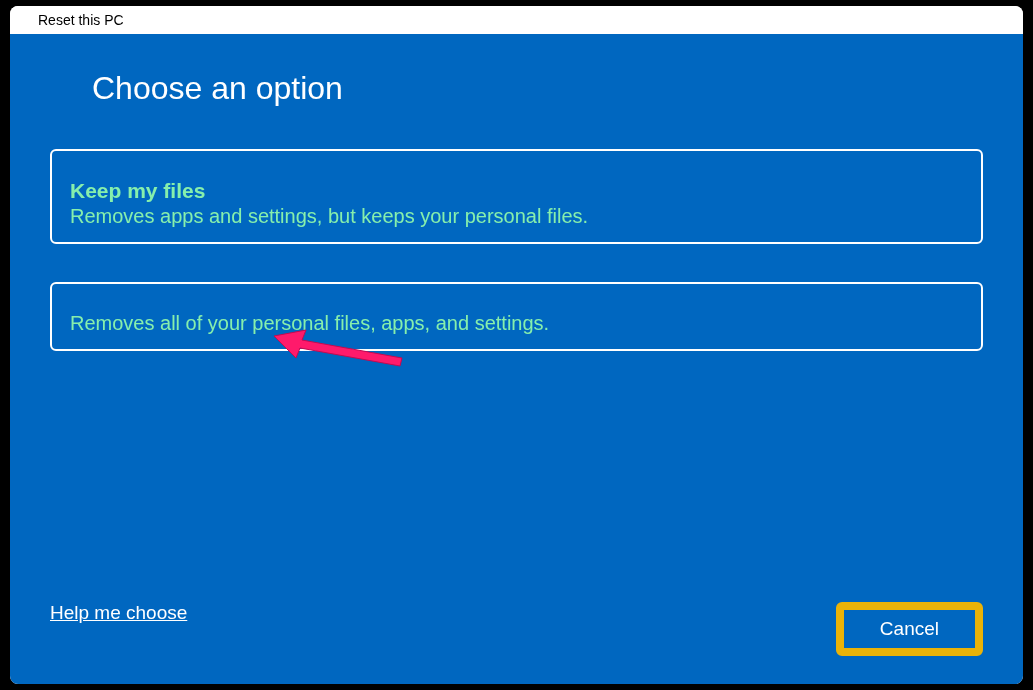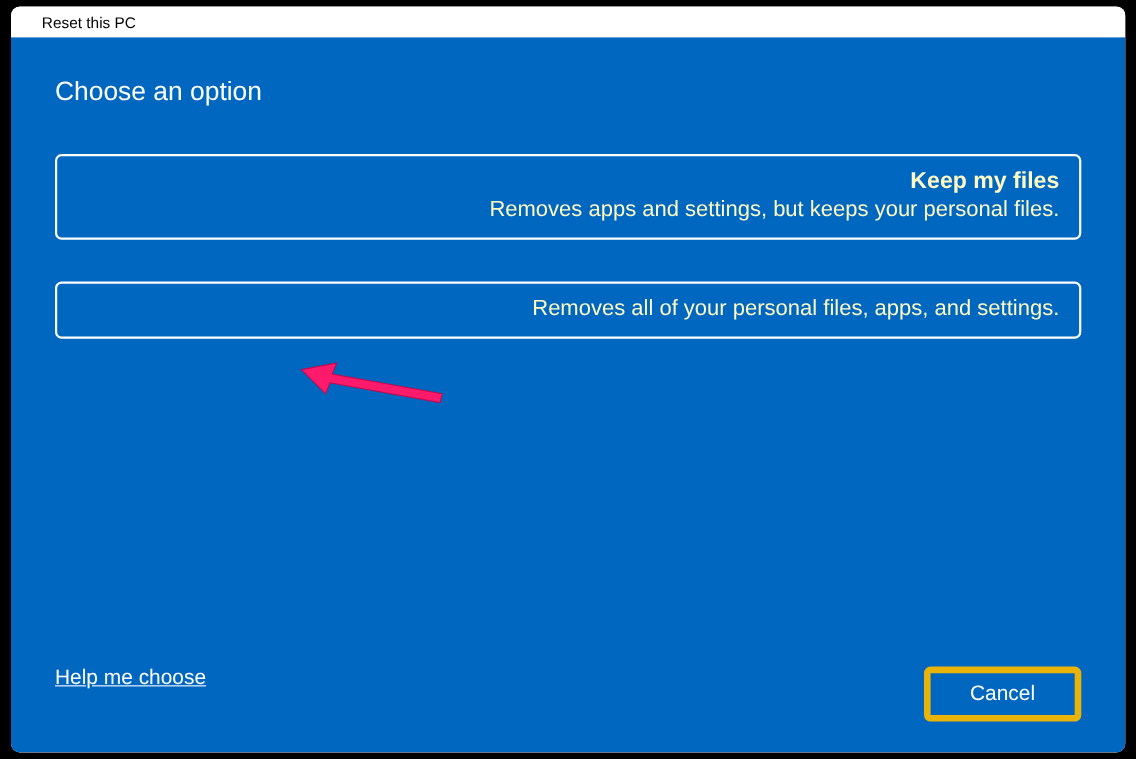--- a/index.html
+++ b/index.html
@@ -38,38 +38,39 @@
     .content {
       flex: 1;
       background: #0067c0;
       color: #fff;
       padding: 30px 40px 28px 40px;
       display: flex;
       flex-direction: column;
       position: relative;
     }
     .heading {
-      font-size: 24px;
+      font-size: 32px;
       font-weight: 400;
       margin-bottom: 42px;
       margin-top: 6px;
+      margin-left: 42px;
     }
     .options {
       display: flex;
       flex-direction: column;
       gap: 38px;
     }
     .option {
       border: 2px solid #fff;
       border-radius: 6px;
-      padding: 11px 18px 14px 18px;
+      padding: 28px 18px 14px 18px;
       cursor: pointer;
       background: transparent;
-      text-align: right;
-      color: #fef9c3;
+      text-align: left;
+      color: #86efac;
       font-family: inherit;
     }
     .option-title {
       font-size: 21px;
       font-weight: 700;
       margin-bottom: 2px;
       display: block;
     }
     .option-desc {
       font-size: 20px;
@@ -82,21 +83,21 @@
       justify-content: space-between;
       align-items: flex-start;
     }
     .help-link {
       color: #fff;
       font-size: 19px;
       text-decoration: underline;
       cursor: pointer;
     }
     .cancel-btn {
-      border: 6px solid #eab308;
+      border: 8px solid #eab308;
       border-radius: 6px;
       background: transparent;
       color: #fff;
       font-size: 19px;
       padding: 8px 36px;
       cursor: pointer;
       font-family: inherit;
     }
     .annotation-arrow {
       position: absolute;

